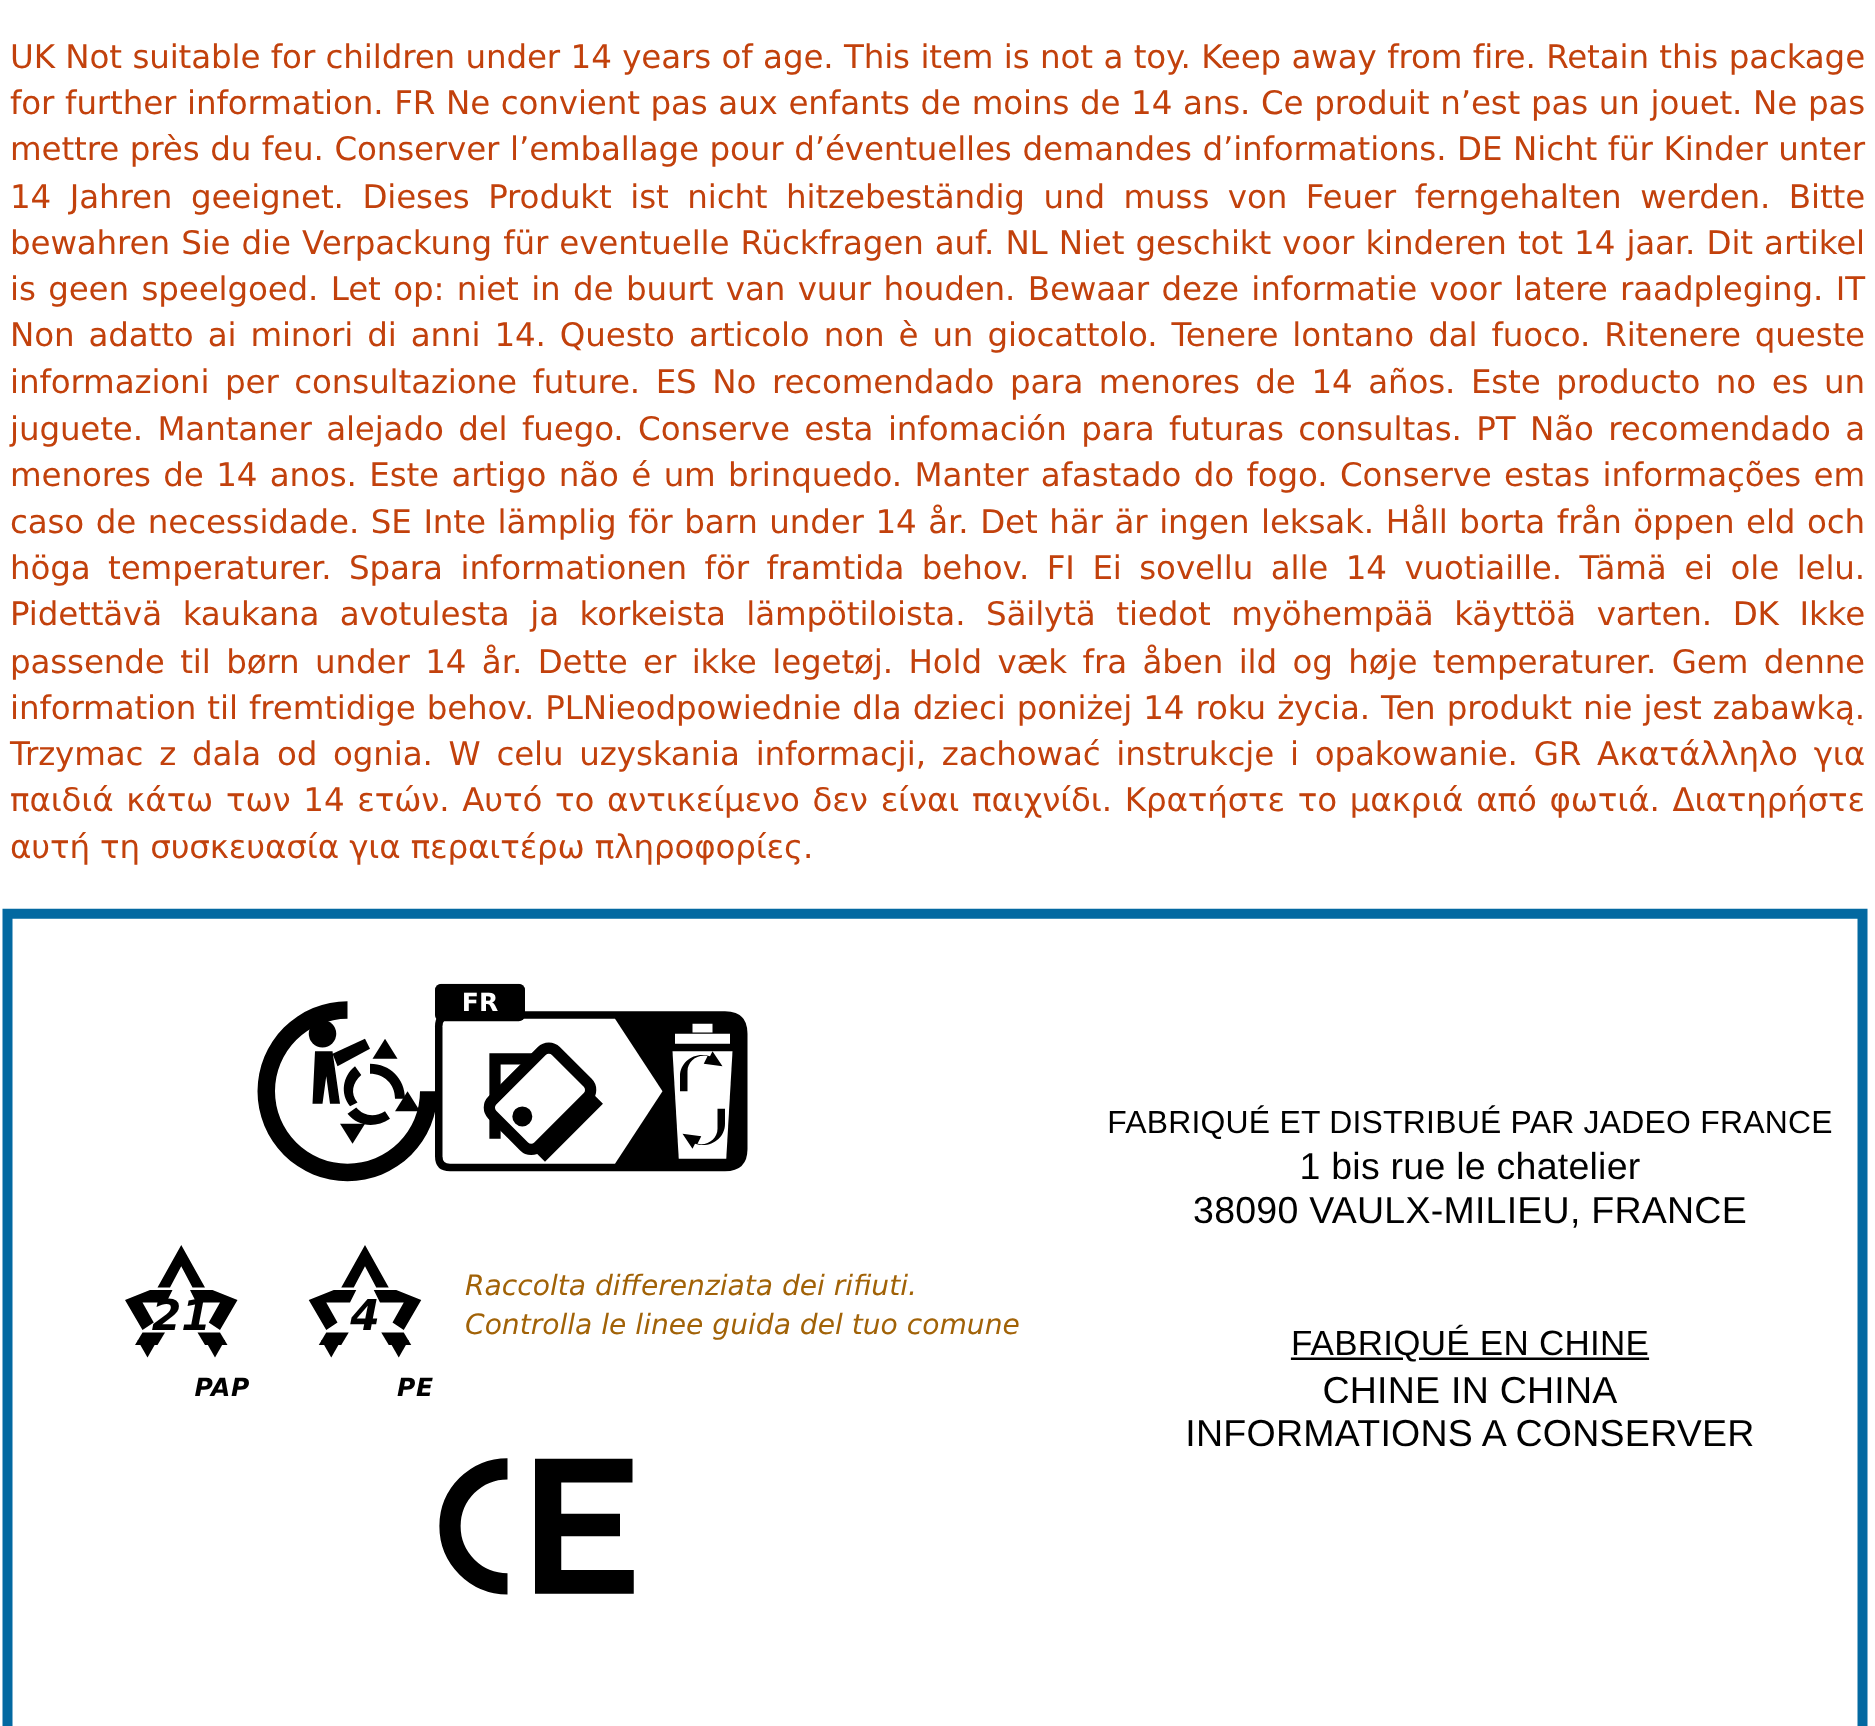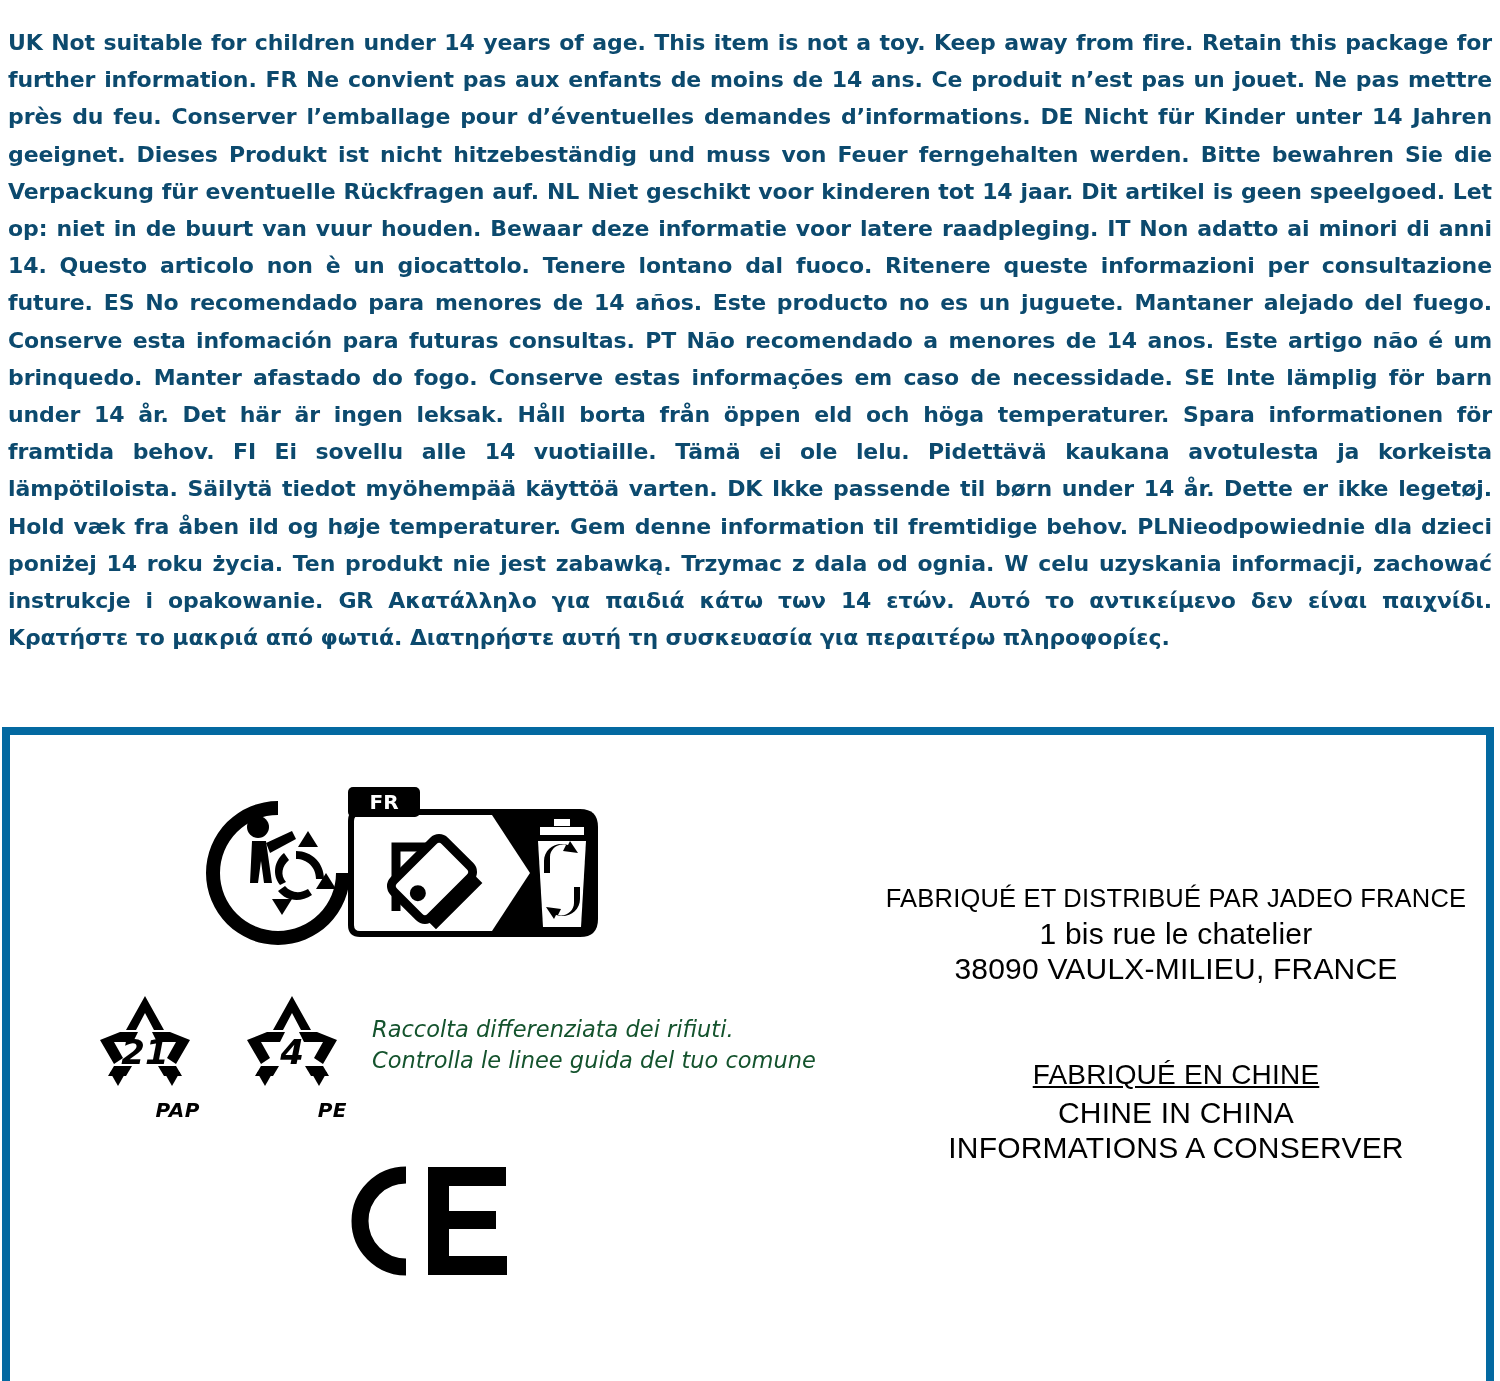--- a/index.html
+++ b/index.html
@@ -18,27 +18,26 @@
 
   
   .warning-block {
     position: absolute;
     left: 8px;
     top: 2px;
     width: 1484px;
   }
   .warning-text {
     font-family: "DejaVu Sans", sans-serif;
-    font-size: 22px;
+    font-size: 26px;
     line-height: 37.2px;
     text-align: justify;
     text-justify: inter-word;
-    color: #0c4a6e;
+    color: #c2410c;
     letter-spacing: -0.1px;
-    font-weight: bold;
   }
 
   
   .panel {
     position: absolute;
     left: 2px;
     top: 727px;
     width: 1492px;
     height: 776px;
     border: 8px solid #0369a1;
@@ -96,21 +95,21 @@
 
   .raccolta {
     position: absolute;
     left: 290px;
     top: 22px;
     width: 450px;
     font-family: "DejaVu Sans", sans-serif;
     font-style: italic;
     font-size: 22.5px;
     line-height: 31px;
-    color: #14532d;
+    color: #a16207;
   }
 
   
   .ce-wrap {
     position: absolute;
     left: 300px;
     top: 424px;
     width: 230px;
     height: 125px;
   }

